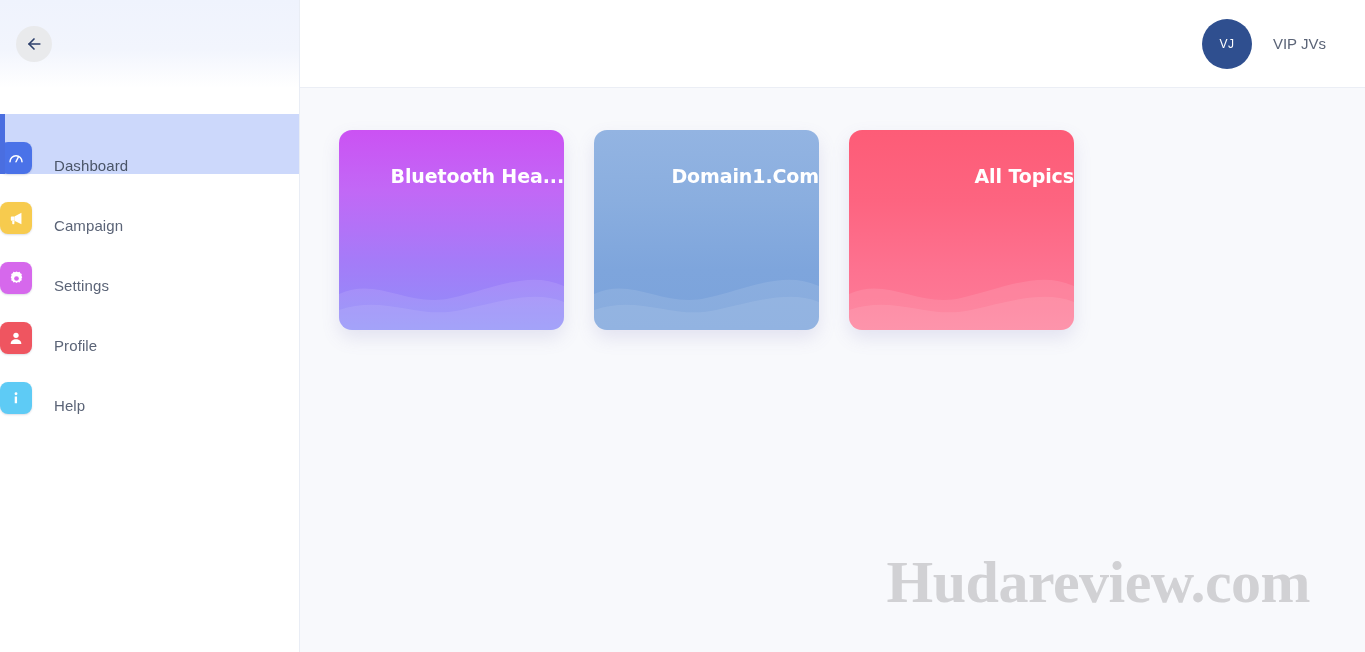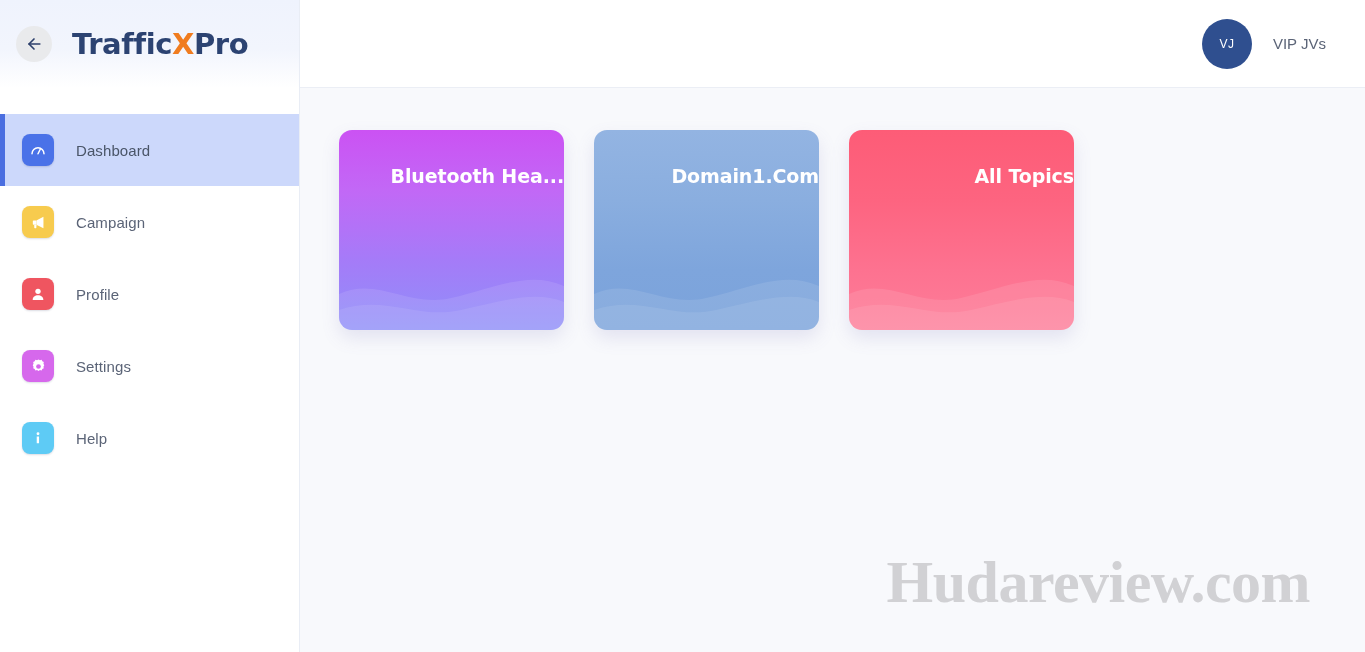--- a/index.html
+++ b/index.html
@@ -44,23 +44,22 @@
     white-space:nowrap;
     position:relative;
     font-family:"DejaVu Sans", sans-serif;
   }
   .brand .x { color:#f07c1f; font-weight:800; }
 
   .sidebar-gap { height:26px; background:#fff; }
 
   .nav { display:flex; flex-direction:column; }
   .nav-item {
-    height:72px;
-    display:flex; align-items:center;
-    padding-left:22px;
+    height:60px;
+    display:flex; align-items:flex-end;
     position:relative;
     cursor:pointer;
     background:transparent;
   }
   .nav-item.active { background:#ccd8fb; }
   .nav-item.active::before {
     content:"";
     position:absolute; left:0; top:0; bottom:0;
     width:5px; background:#4a6ee0;
   }
@@ -159,23 +158,20 @@
 
     <div class="sidebar-head">
       <div class="back-btn">
         <span>
           <svg width="20" height="20" viewBox="0 0 24 24" fill="none" stroke="#2c3f6b" stroke-width="2" stroke-linecap="round" stroke-linejoin="round">
             <line x1="19" y1="12" x2="6" y2="12"></line>
             <polyline points="12,6 6,12 12,18"></polyline>
           </svg>
         </span>
       </div>
-      <div class="brand">
-        <span>Traffic</span><span class="x">X</span><span>Pro</span>
-      </div>
     </div>
 
     <div class="sidebar-gap"></div>
 
     <nav class="nav">
 
       <div class="nav-item active">
         <span class="nav-icon" style="background:#4a72e8">
           <svg width="18" height="18" viewBox="0 0 24 24" fill="none" stroke="#fff" stroke-width="2" stroke-linecap="round" stroke-linejoin="round">
             <path d="M4 17a8 8 0 1 1 16 0"></path>
@@ -191,37 +187,37 @@
             <path d="M19 4 L9 9 L9 15 L19 20 Z"></path>
             <rect x="4" y="9" width="5" height="6" rx="1"></rect>
             <rect x="6" y="15" width="3" height="5" rx="1"></rect>
           </svg>
         </span>
         <span class="nav-label">Campaign</span>
       </div>
 
 
       <div class="nav-item">
+        <span class="nav-icon" style="background:#d668ec">
+          <svg width="17" height="17" viewBox="0 0 24 24" fill="#fff">
+            <path d="M12 2 l2.1 1.1 2.3-.5 1 2.1 2.1 1 -.5 2.3 1.1 2.1 -1.1 2.1 .5 2.3 -2.1 1 -1 2.1 -2.3-.5 -2.1 1.1 -2.1-1.1 -2.3.5 -1-2.1 -2.1-1 .5-2.3 -1.1-2.1 1.1-2.1 -.5-2.3 2.1-1 1-2.1 2.3.5 Z"></path>
+            <circle cx="12" cy="12" r="3.3" fill="#d668ec"></circle>
+          </svg>
+        </span>
+        <span class="nav-label">Settings</span>
+      </div>
+
+      <div class="nav-item">
         <span class="nav-icon" style="background:#ef5560">
           <svg width="16" height="16" viewBox="0 0 24 24" fill="#fff">
             <circle cx="12" cy="8" r="4"></circle>
             <path d="M4 21 C4 16.5 7.6 14 12 14 C16.4 14 20 16.5 20 21 Z"></path>
           </svg>
         </span>
         <span class="nav-label">Profile</span>
-      </div>
-
-      <div class="nav-item">
-        <span class="nav-icon" style="background:#d668ec">
-          <svg width="17" height="17" viewBox="0 0 24 24" fill="#fff">
-            <path d="M12 2 l2.1 1.1 2.3-.5 1 2.1 2.1 1 -.5 2.3 1.1 2.1 -1.1 2.1 .5 2.3 -2.1 1 -1 2.1 -2.3-.5 -2.1 1.1 -2.1-1.1 -2.3.5 -1-2.1 -2.1-1 .5-2.3 -1.1-2.1 1.1-2.1 -.5-2.3 2.1-1 1-2.1 2.3.5 Z"></path>
-            <circle cx="12" cy="12" r="3.3" fill="#d668ec"></circle>
-          </svg>
-        </span>
-        <span class="nav-label">Settings</span>
       </div>
 
       <div class="nav-item">
         <span class="nav-icon" style="background:#5ecbf5">
           <svg width="18" height="18" viewBox="0 0 24 24" fill="#fff">
             <circle cx="12" cy="6.3" r="1.9"></circle>
             <path d="M10.3 10 h3.1 v9 h-3.1 z"></path>
           </svg>
         </span>
         <span class="nav-label">Help</span>

